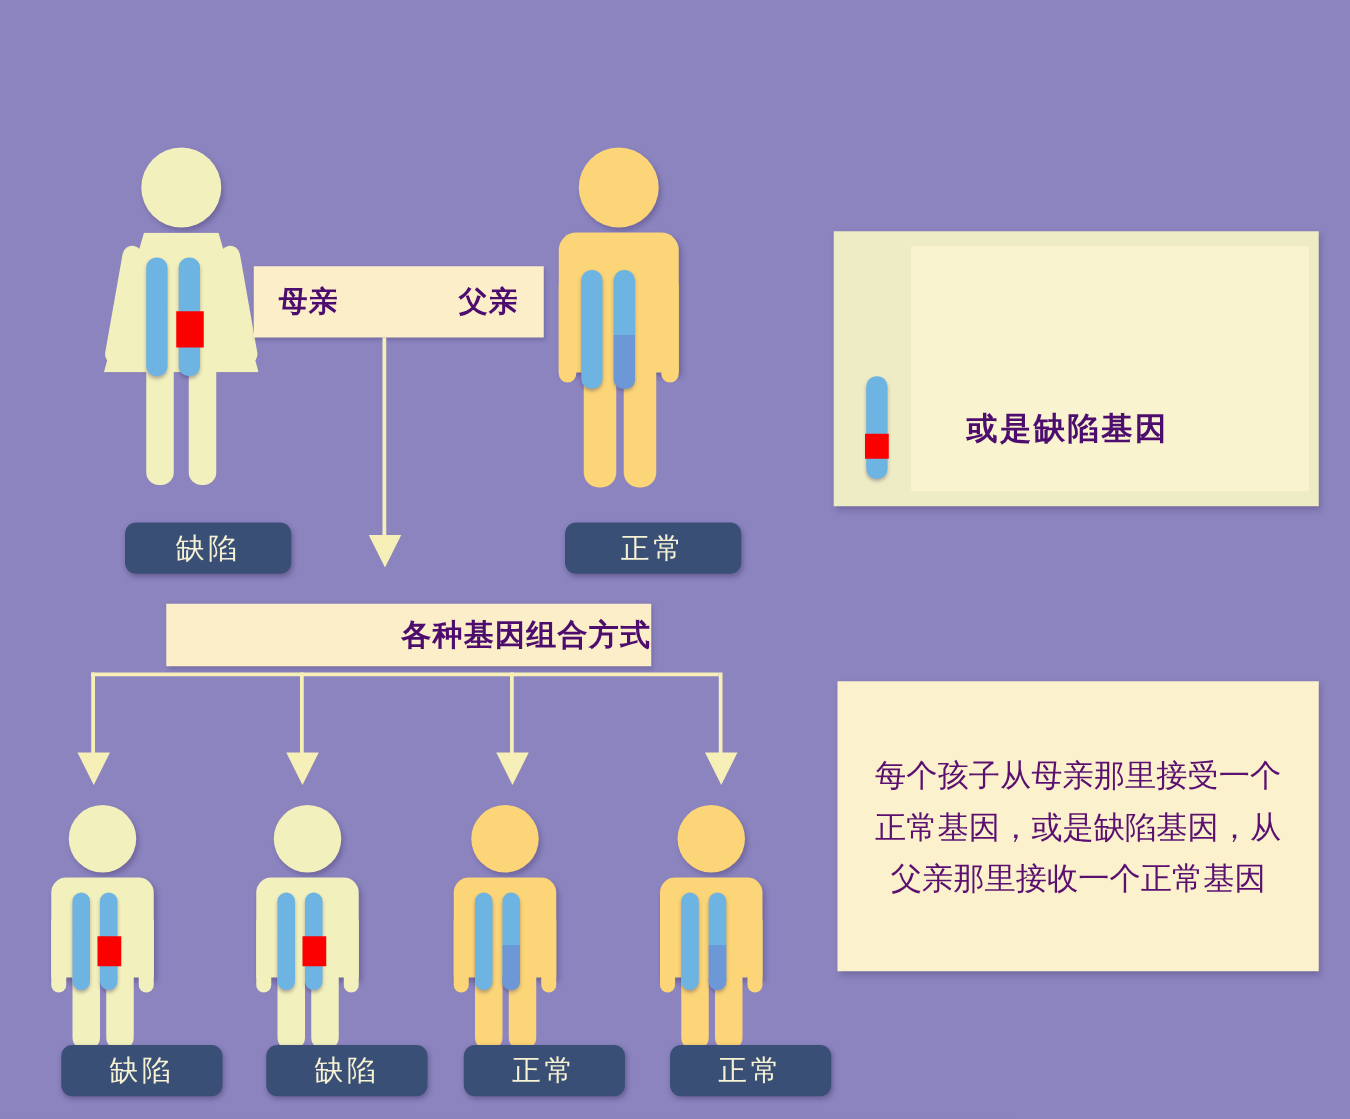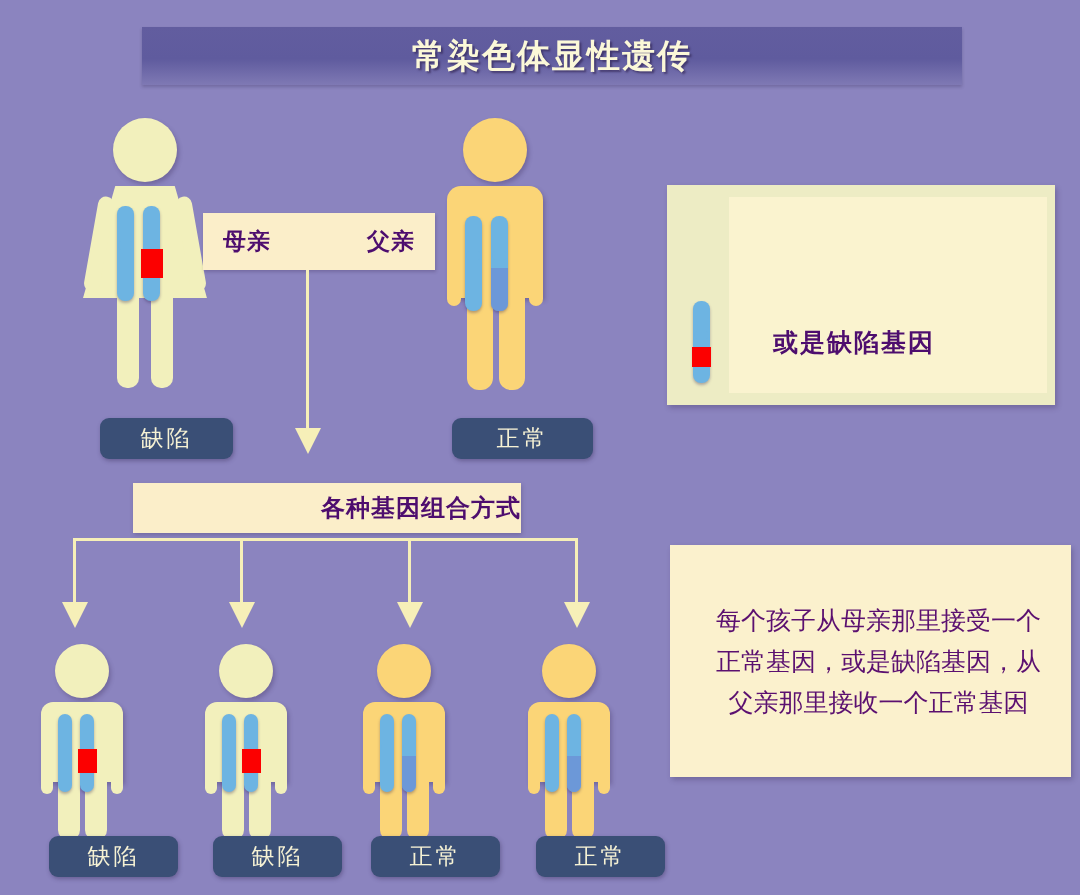--- a/index.html
+++ b/index.html
@@ -118,21 +118,21 @@
     font-weight: bold;
     letter-spacing: 2px;
   }
 
   
   #note-panel {
     left: 670px; top: 545px;
     width: 385px; height: 232px;
     background: #fbf1cd;
     box-shadow: 2px 3px 5px rgba(50,35,80,.28);
-    display: flex; align-items: center; justify-content: center; padding-left: 16px;
+    display: flex; align-items: center; justify-content: center;
   }
   #note-text {
     color: #5b1070;
     font-size: 25px;
     line-height: 41px;
     text-align: center;
     padding: 0 22px;
     letter-spacing: 0px;
   }
 
@@ -195,23 +195,20 @@
     border-left: 13px solid transparent;
     border-right: 13px solid transparent;
     border-top: 26px solid #f6efb8;
   }
 </style>
 </head>
 <body>
 
 <div id="stage">
 
-  <div id="title-bar" class="abs">
-    <span id="title-text">常染色体显性遗传</span>
-  </div>
 
   <div class="person" style="left:75px; top:118px; width:140px; height:290px;">
 
     <div class="head" style="left:38px; top:0px; width:64px; height:64px; background:#f2f0bc;"></div>
 
     <div class="skirt" style="left:8px; top:68px; width:124px; height:112px; background:#f2f0bc;
          clip-path: polygon(26% 0%, 74% 0%, 100% 100%, 0% 100%); border-radius:12px 12px 0 0;
          box-shadow:2px 3px 4px rgba(55,40,85,.3);"></div>
 
     <div class="arm" style="left:16px; top:78px; width:16px; height:96px; background:#f2f0bc;

